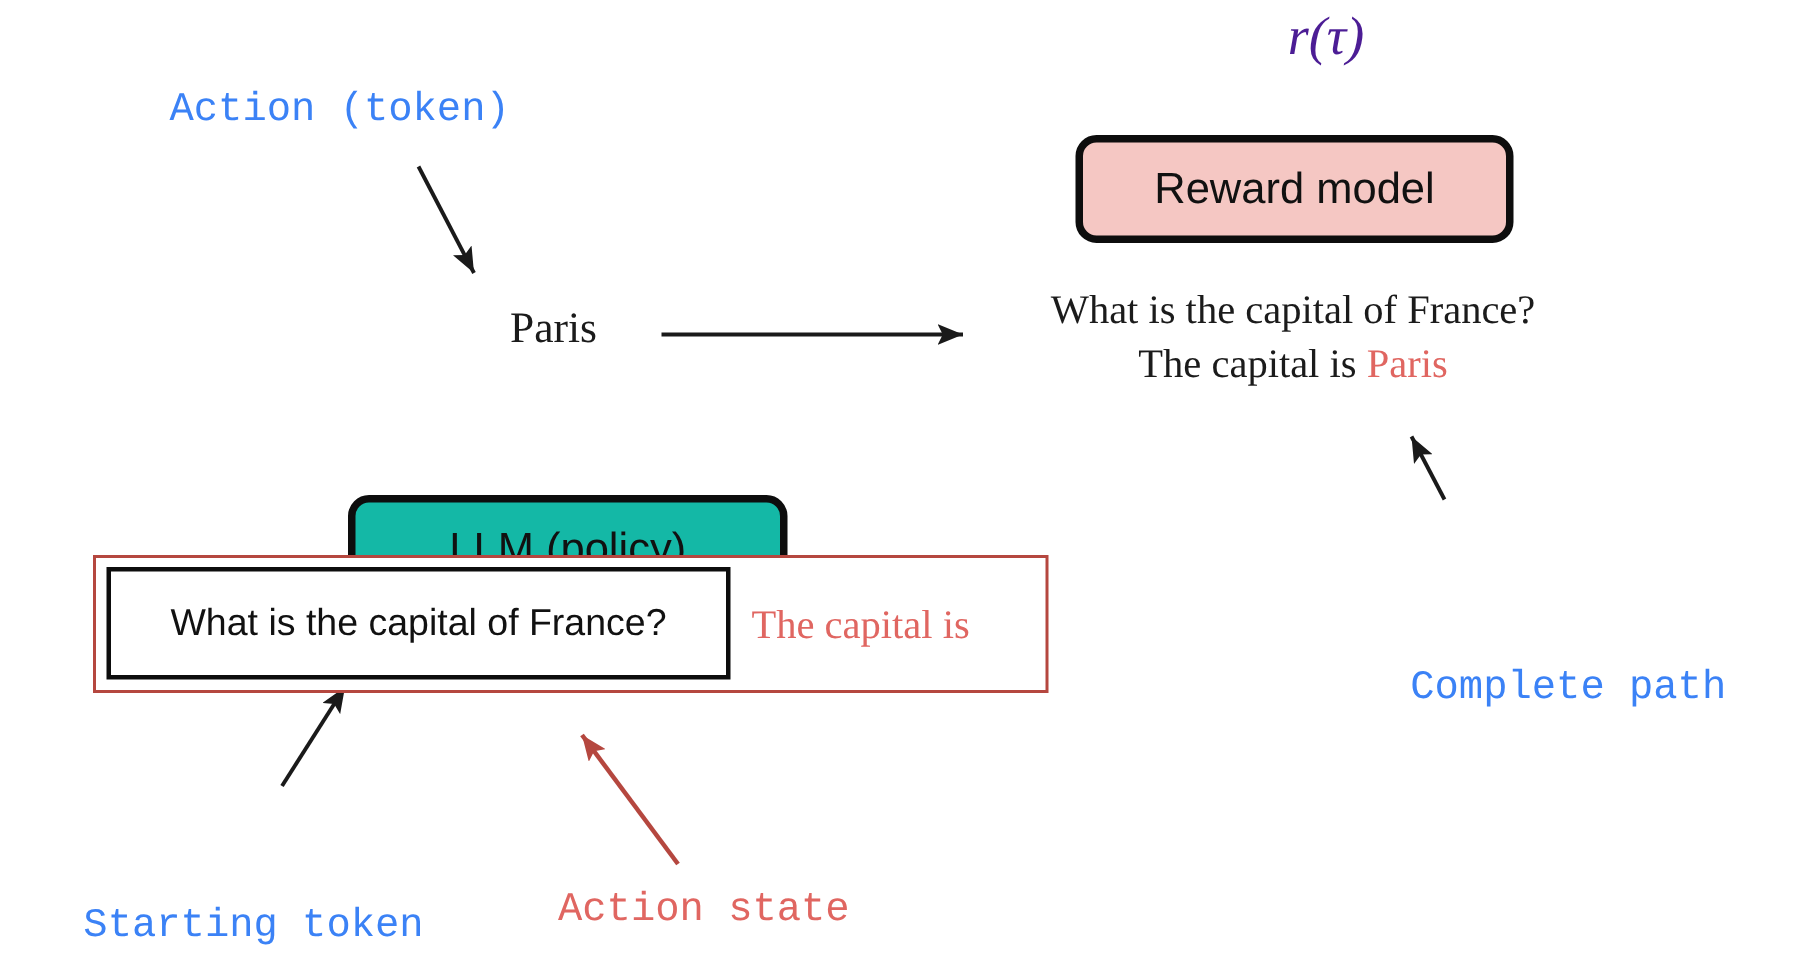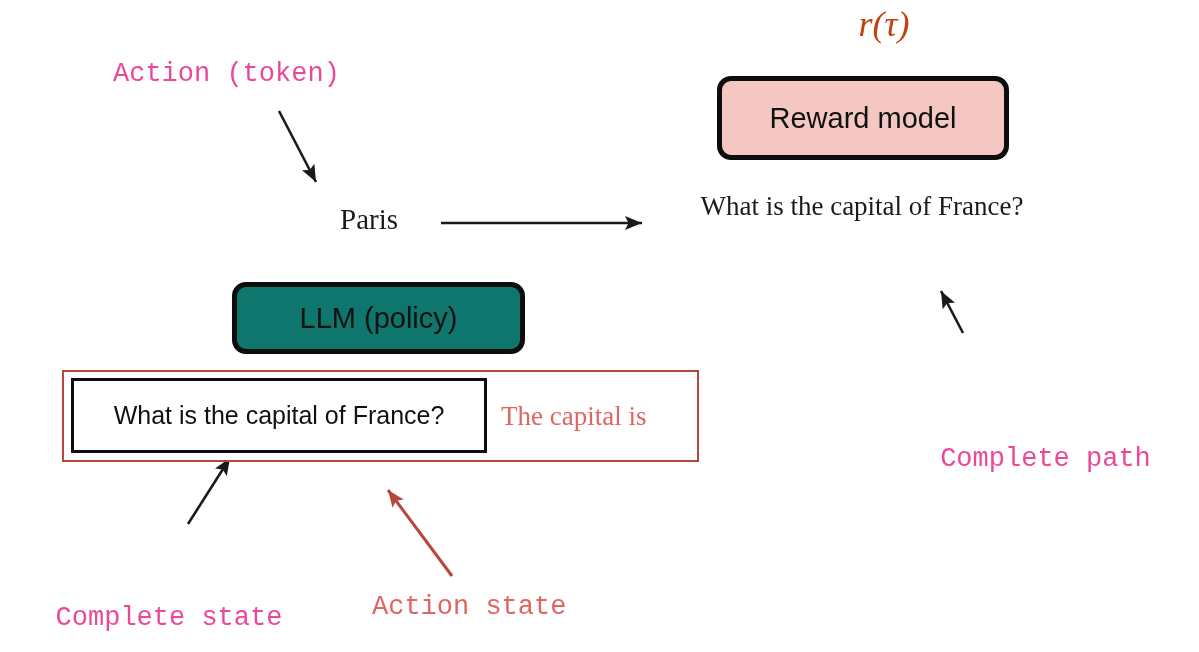--- a/index.html
+++ b/index.html
@@ -13,48 +13,48 @@
     width: 1199px;
     height: 652px;
     background: #ffffff;
     overflow: hidden;
   }
   .abs { position: absolute; }
 
   .mono {
     font-family: "Liberation Mono", monospace;
     font-size: 27px;
-    color: #ec4899;
+    color: #3b82f6;
     letter-spacing: 0px;
     white-space: pre;
   }
   .sans {
     font-family: Liberation Serif, serif;
     color: #1b1b1b;
   }
   .math {
     font-family: "Liberation Serif", serif;
     font-style: italic;
     font-size: 36px;
-    color: #c2410c;
+    color: #4c1d95;
   }
   .center { text-align: center; }
 
   .rounded-node {
     box-sizing: border-box;
     border: 5px solid #0d0d0d;
     border-radius: 14px;
     display: flex;
     align-items: center;
     justify-content: center;
     font-size: 29px;
     color: #111111;
   }
   #reward-box { background: #f5c7c3; }
-  #llm-box    { background: #0f766e; }
+  #llm-box    { background: #14b8a6; margin-top: 48px; }
 
   #state-outer-box {
     box-sizing: border-box;
     border: 2.5px solid #b5473f;
     background: #ffffff;
   }
   #prompt-box {
     box-sizing: border-box;
     border: 3px solid #0d0d0d;
     background: #ffffff;
@@ -105,44 +105,45 @@
     </g>
   </svg>
 
   <div class="abs math center" style="left:834px; top:3px; width:100px;">r(τ)</div>
 
   <div class="abs mono" style="left:113px; top:59px;">Action (token)</div>
 
   <div class="abs sans" style="left:340px; top:203px; font-size:29px;">Paris</div>
 
 
-  <div id="reward-box" class="abs rounded-node" style="left:717px; top:76px; width:292px; height:84px;">
+  <div id="reward-box" class="abs rounded-node" style="left:717px; top:90px; width:292px; height:72px;">
     <span>Reward model</span>
   </div>
 
   <div class="abs sans center two-line" style="left:652px; top:188px; width:420px; font-size:27px;">
     <div>What is the capital of France?</div>
+    <div><span>The capital is </span><span class="highlight">Paris</span></div>
   </div>
 
   <div class="abs mono center two-line" style="left:918px; top:372px; width:255px; line-height:35px;">
     <div>Complete path</div>
   </div>
 
   <div id="llm-box" class="abs rounded-node" style="left:232px; top:282px; width:293px; height:72px;">
     <span>LLM (policy)</span>
   </div>
 
   <div id="state-outer-box" class="abs" style="left:62px; top:370px; width:637px; height:92px;"></div>
 
   <div id="prompt-box" class="abs" style="left:71px; top:378px; width:416px; height:75px;">
     <span>What is the capital of France?</span>
   </div>
 
   <div class="abs sans highlight" style="left:501px; top:401px; font-size:27px;">The capital is</div>
 
   <div class="abs mono center two-line" style="left:25px; top:528px; width:288px;">
-    <div>Complete state</div>
+    <div>Starting token</div>
     
   </div>
 
   <div class="abs mono highlight" style="left:372px; top:592px;">Action state</div>
 
 </div>
 
 </body></html>

